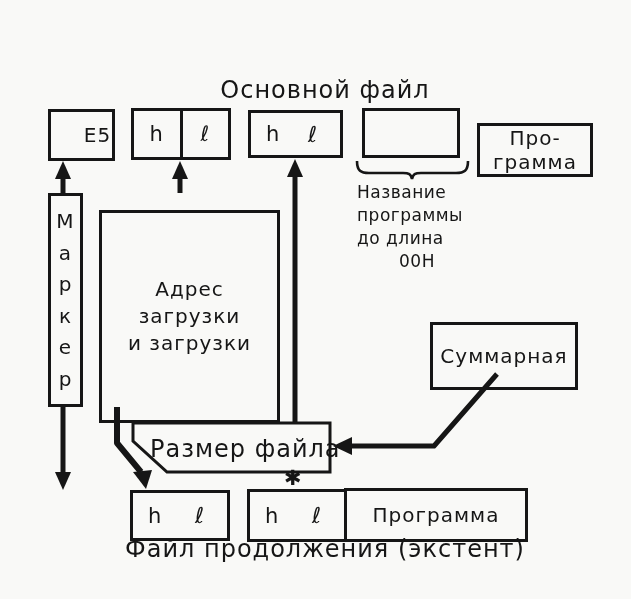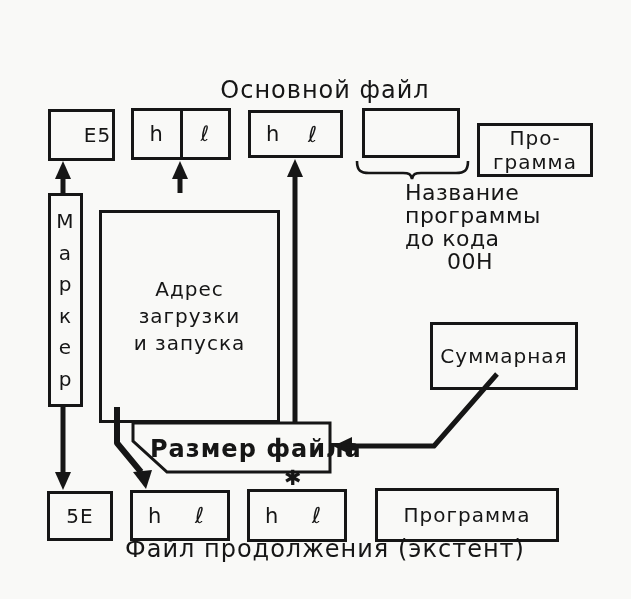--- a/index.html
+++ b/index.html
@@ -22,21 +22,21 @@
   .hl .lglyph { font-size:22px; }
   .split { padding:0; }
   .split .cell { flex:1; height:100%; display:flex; align-items:center; justify-content:center; font-size:21px; }
   .split .cell + .cell { border-left:3px solid var(--ink); }
   .stack { flex-direction:column; justify-content:space-evenly; padding:6px 0; font-size:20px; }
   .lines { flex-direction:column; line-height:27px; font-size:20px; text-align:center;margin-top:17px; }
   .freetext { position:absolute; font-size:24px; letter-spacing:1px; white-space:nowrap; }
   .center { text-align:center; }
   svg.overlay { position:absolute; left:0; top:0; z-index:3; pointer-events:none; }
   .lbl-on-svg { z-index:4; }
-  .note { font-size:22px; line-height:23px; letter-spacing:0.5px; white-space:nowrap;margin-left:48px; }
+  .note { font-size:17px; line-height:23px; letter-spacing:0.5px; white-space:nowrap; }
   .note .indent { padding-left:42px; }
   .asterisk { font-size:21px; font-weight:bold; z-index:5; }
 </style>
 </head>
 <body>
 
 <div id="stage">
 
   <div class="freetext center" style="left:200px; top:76px; width:250px;">Основной файл</div>
 
@@ -57,58 +57,55 @@
   <div class="box" style="left:362px; top:108px; width:98px; height:50px;"></div>
 
   <div class="box lines" style="left:477px; top:106px; width:116px; height:54px; line-height:24px;">
     <span>Про-</span>
     <span>грамма</span>
   </div>
 
   <div class="freetext note" style="left:357px; top:181px;">
     <div>Название</div>
     <div>программы</div>
-    <div>до кода</div>
+    <div>до длина</div>
     <div class="indent">00H</div>
   </div>
 
   <div class="box stack" style="left:48px; top:193px; width:35px; height:214px;">
     <span>М</span>
     <span>а</span>
     <span>р</span>
     <span>к</span>
     <span>е</span>
     <span>р</span>
   </div>
 
   <div class="box lines" style="left:99px; top:193px; width:181px; height:213px;text-align:center;">
     <span>Адрес</span>
     <span>загрузки</span>
-    <span>и запуска</span>
+    <span>и загрузки</span>
   </div>
 
   <div class="box lines" style="left:430px; top:305px; width:148px; height:68px; line-height:26px;">
     <span>Суммарная</span>
   </div>
 
-  <div class="box" style="left:47px; top:491px; width:66px; height:50px;">
-    <span>5E</span>
-  </div>
 
   <div class="box hl" style="left:130px; top:490px; width:100px; height:51px;">
     <span>h</span>
     <span class="lglyph">ℓ</span>
   </div>
 
   <div class="box hl" style="left:247px; top:489px; width:100px; height:53px;">
     <span>h</span>
     <span class="lglyph">ℓ</span>
   </div>
 
-  <div class="box" style="left:375px; top:488px; width:184px; height:54px;">
+  <div class="box" style="left:344px; top:488px; width:184px; height:54px;">
     <span>Программа</span>
   </div>
 
   <div class="freetext asterisk" style="left:284px; top:466px;">✱</div>
 
   <div class="freetext center" style="left:95px; top:535px; width:460px;">Файл продолжения (экстент)</div>
 
   <svg class="overlay" width="631" height="599" viewBox="0 0 631 599">
     <g stroke="#161616" fill="#161616">
 
@@ -146,15 +143,15 @@
         <polygon points="333,446 352,437 352,455" stroke="none"></polygon>
       </g>
 
       <g>
         <path d="M357,161 C357,171 361,173 369,173 L403,173 C409,173 411,174 412,179
                  C413,174 415,173 421,173 L456,173 C464,173 468,171 468,161" fill="none" stroke-width="2.6"></path>
       </g>
     </g>
   </svg>
 
-  <div class="freetext center lbl-on-svg" style="left:150px; top:435px; width:172px; position:absolute;font-weight:bold;">Размер файла</div>
+  <div class="freetext center lbl-on-svg" style="left:150px; top:435px; width:172px; position:absolute;">Размер файла</div>
 
 </div>
 
 </body></html>

